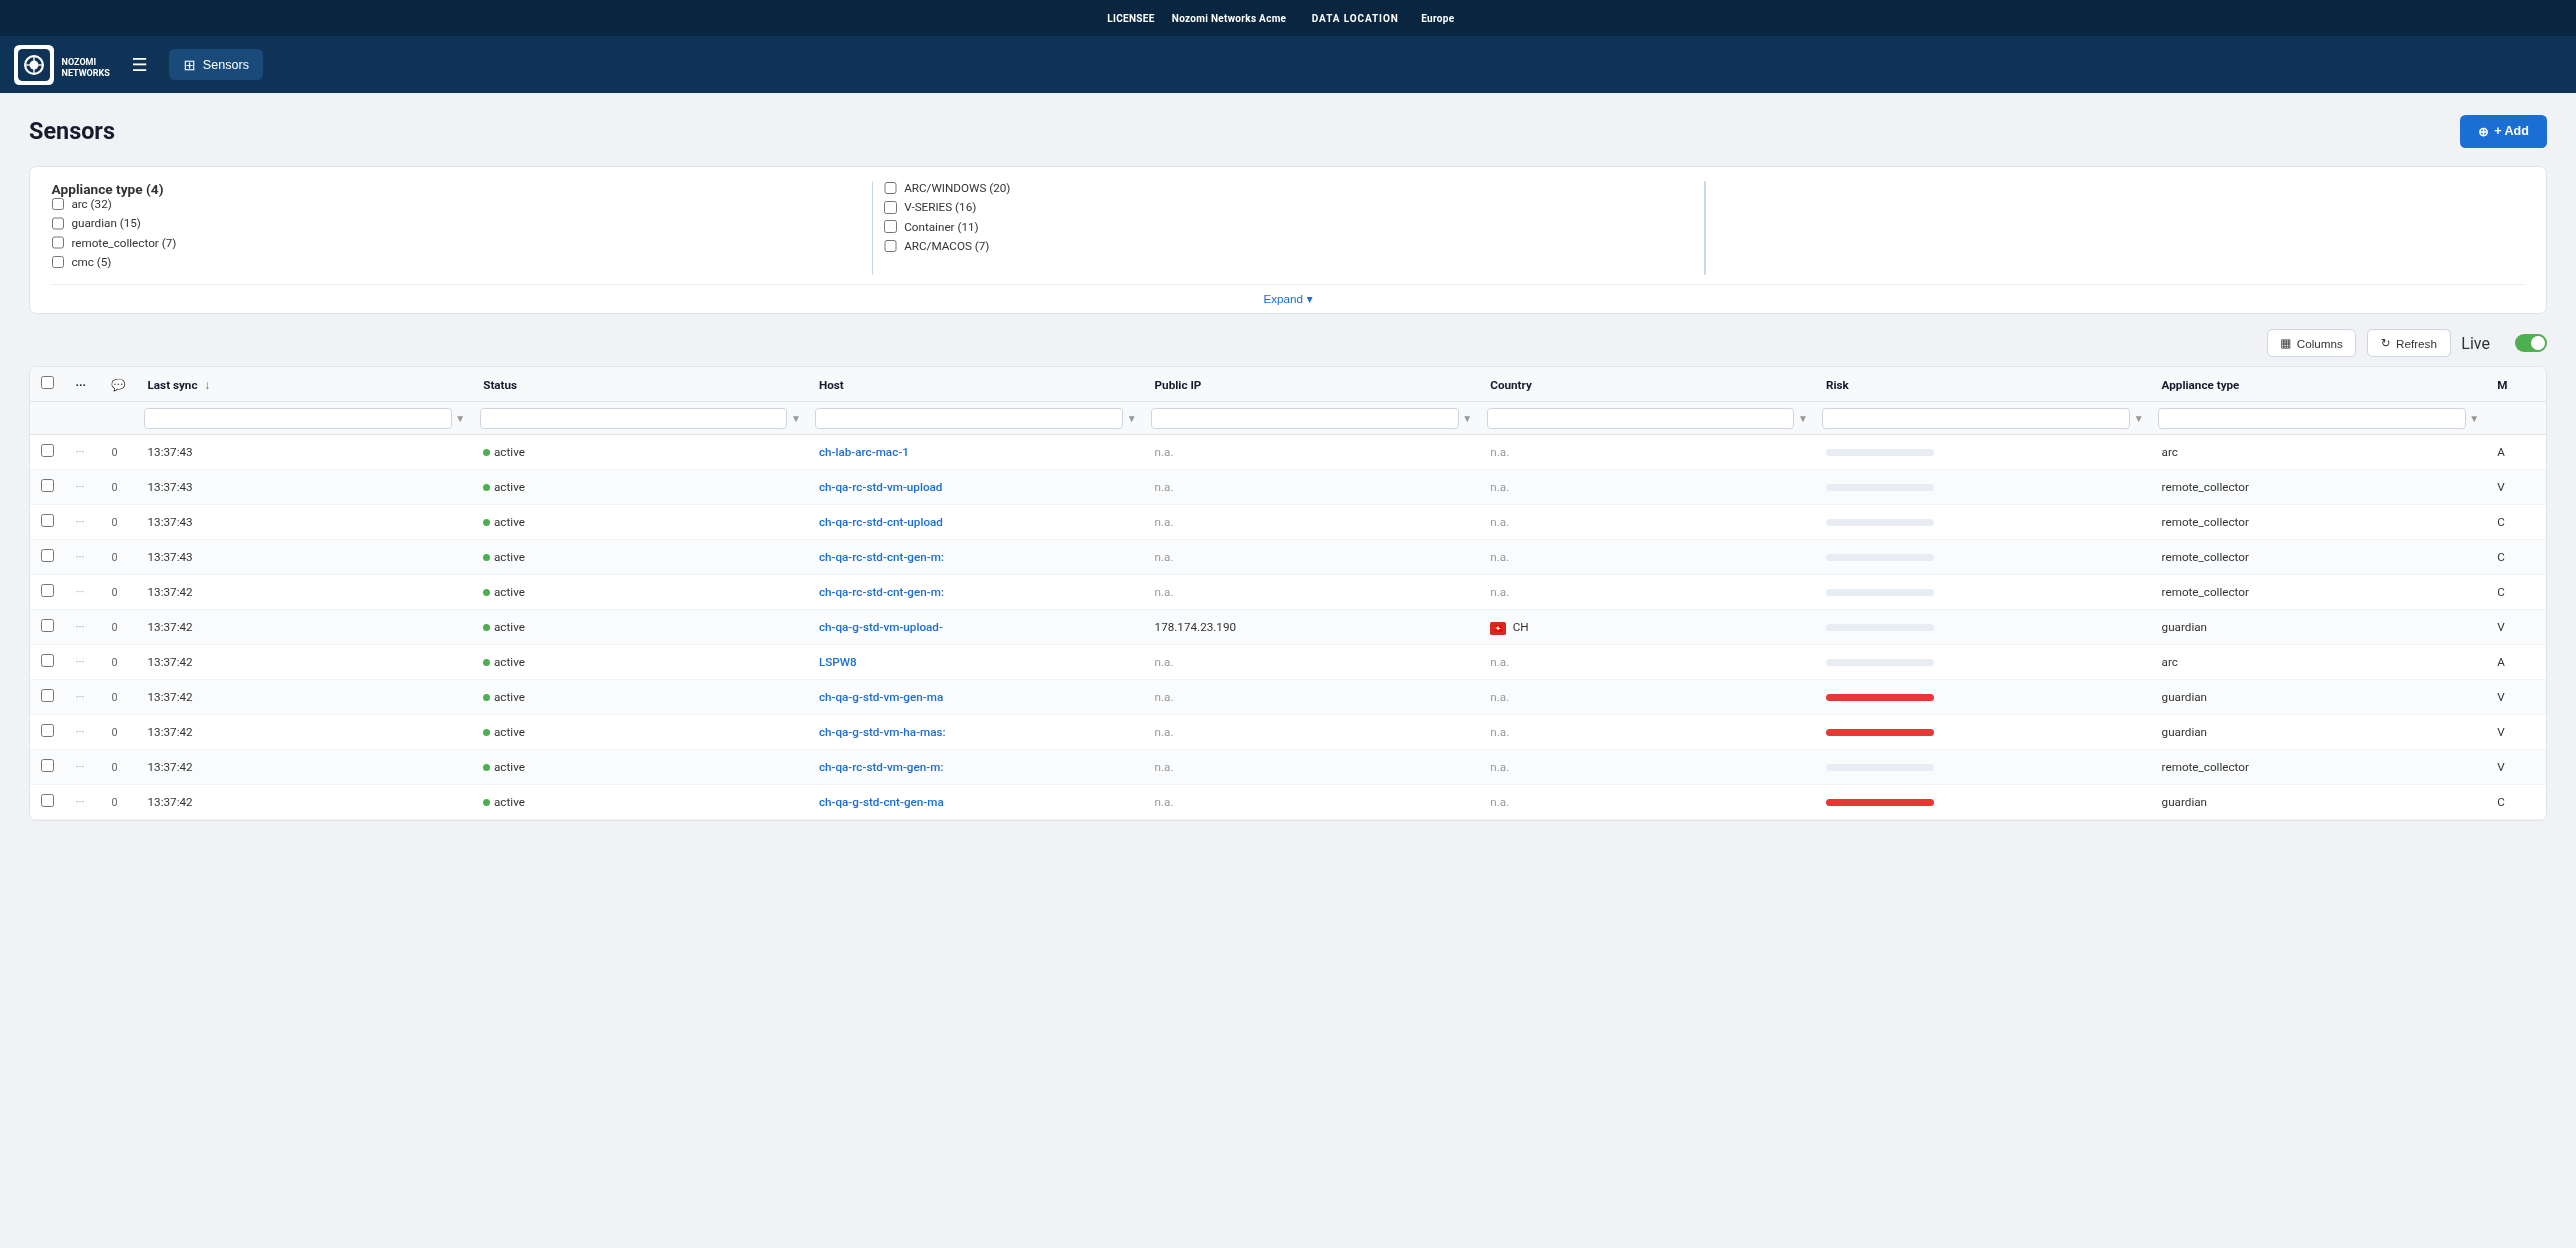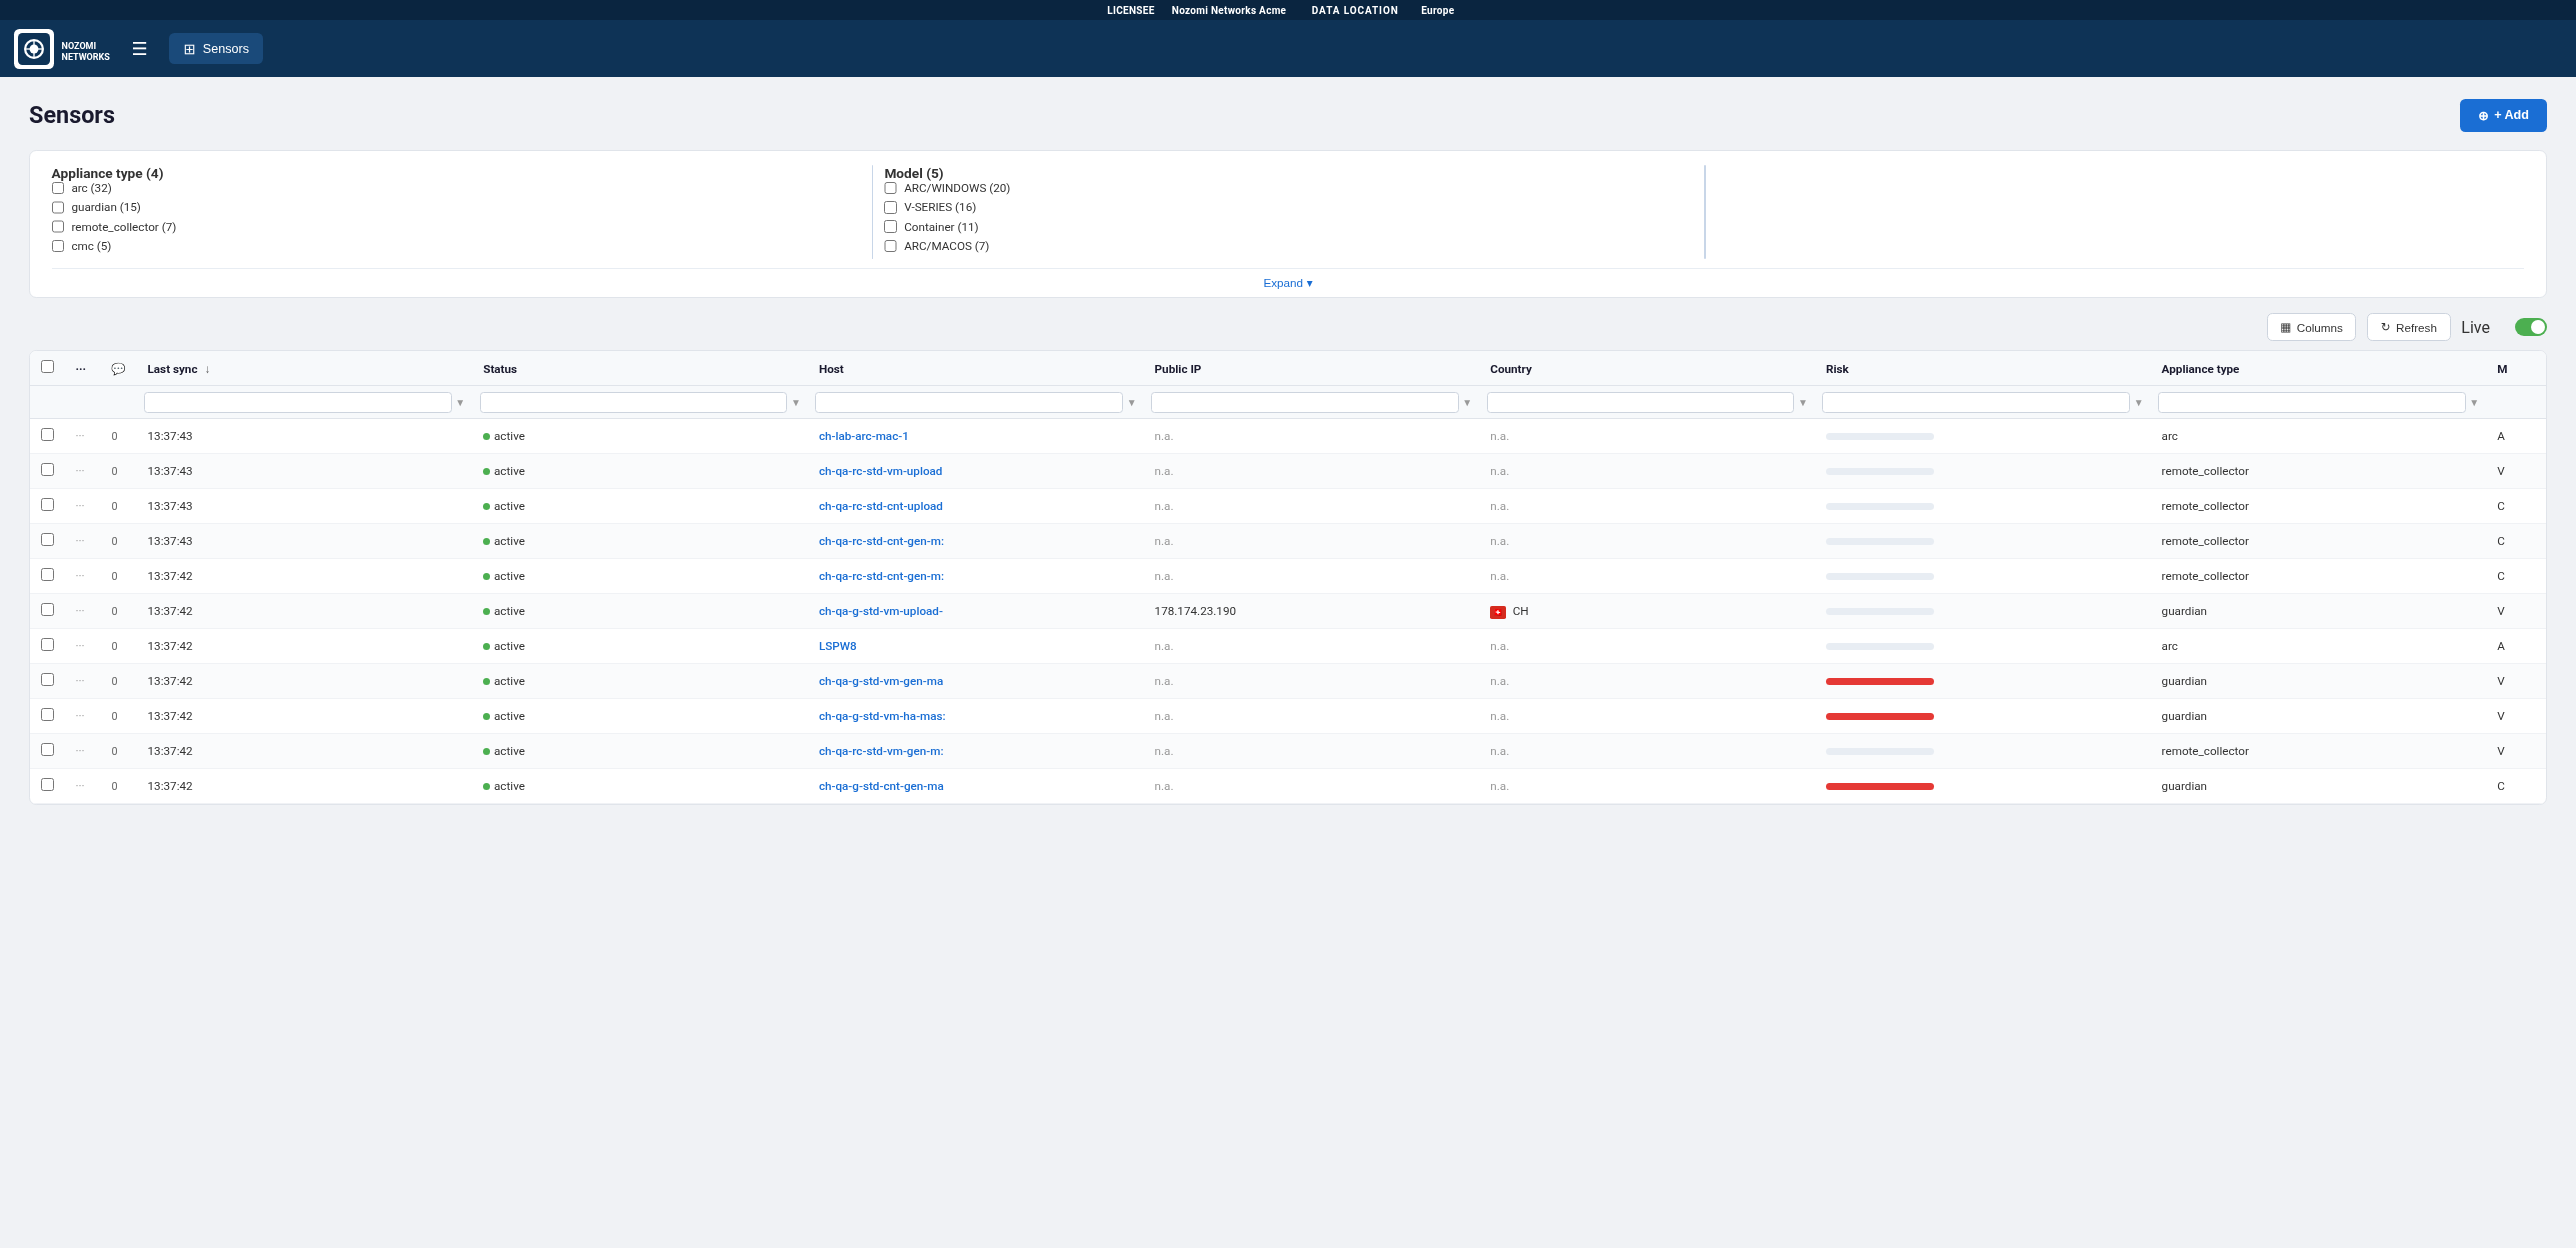--- a/index.html
+++ b/index.html
@@ -2,21 +2,21 @@
 <html style="font-size:14.4px"><head>
   <meta charset="utf-8">
   <style>
     * { box-sizing: border-box; margin: 0; padding: 0; }
     body { font-family: -apple-system, BlinkMacSystemFont, 'Segoe UI', Roboto, sans-serif; background: #f0f2f5; font-size: 11.7px; color: #333; }
 
     
     .top-bar {
       background: #0a2540;
       color: #fff;
-      height: 20px;
+      height: 36px;
       display: flex;
       align-items: center;
       justify-content: center;
       font-size: 10px;
       letter-spacing: 0.3px;
     }
     .top-bar .licensee { font-weight: 400; }
     .top-bar .licensee span { font-weight: 700; margin-right: 14.4px; }
     .top-bar .dataloc { font-weight: 700; letter-spacing: 0.9px; }
     .top-bar .dataloc-val { font-weight: 400; margin-left: 5.4px; }
@@ -347,21 +347,20 @@
         </div>
         <div class="filter-item">
           <input type="checkbox" style="">
           <span>cmc (5)</span>
         </div>
       </div>
 
       <div class="filter-divider"></div>
 
       <div>
-        <h3>Model (5)</h3>
         <div class="filter-item">
           <input type="checkbox" style="">
           <span>ARC/WINDOWS (20)</span>
         </div>
         <div class="filter-item">
           <input type="checkbox" style="">
           <span>V-SERIES (16)</span>
         </div>
         <div class="filter-item">
           <input type="checkbox" style="">

